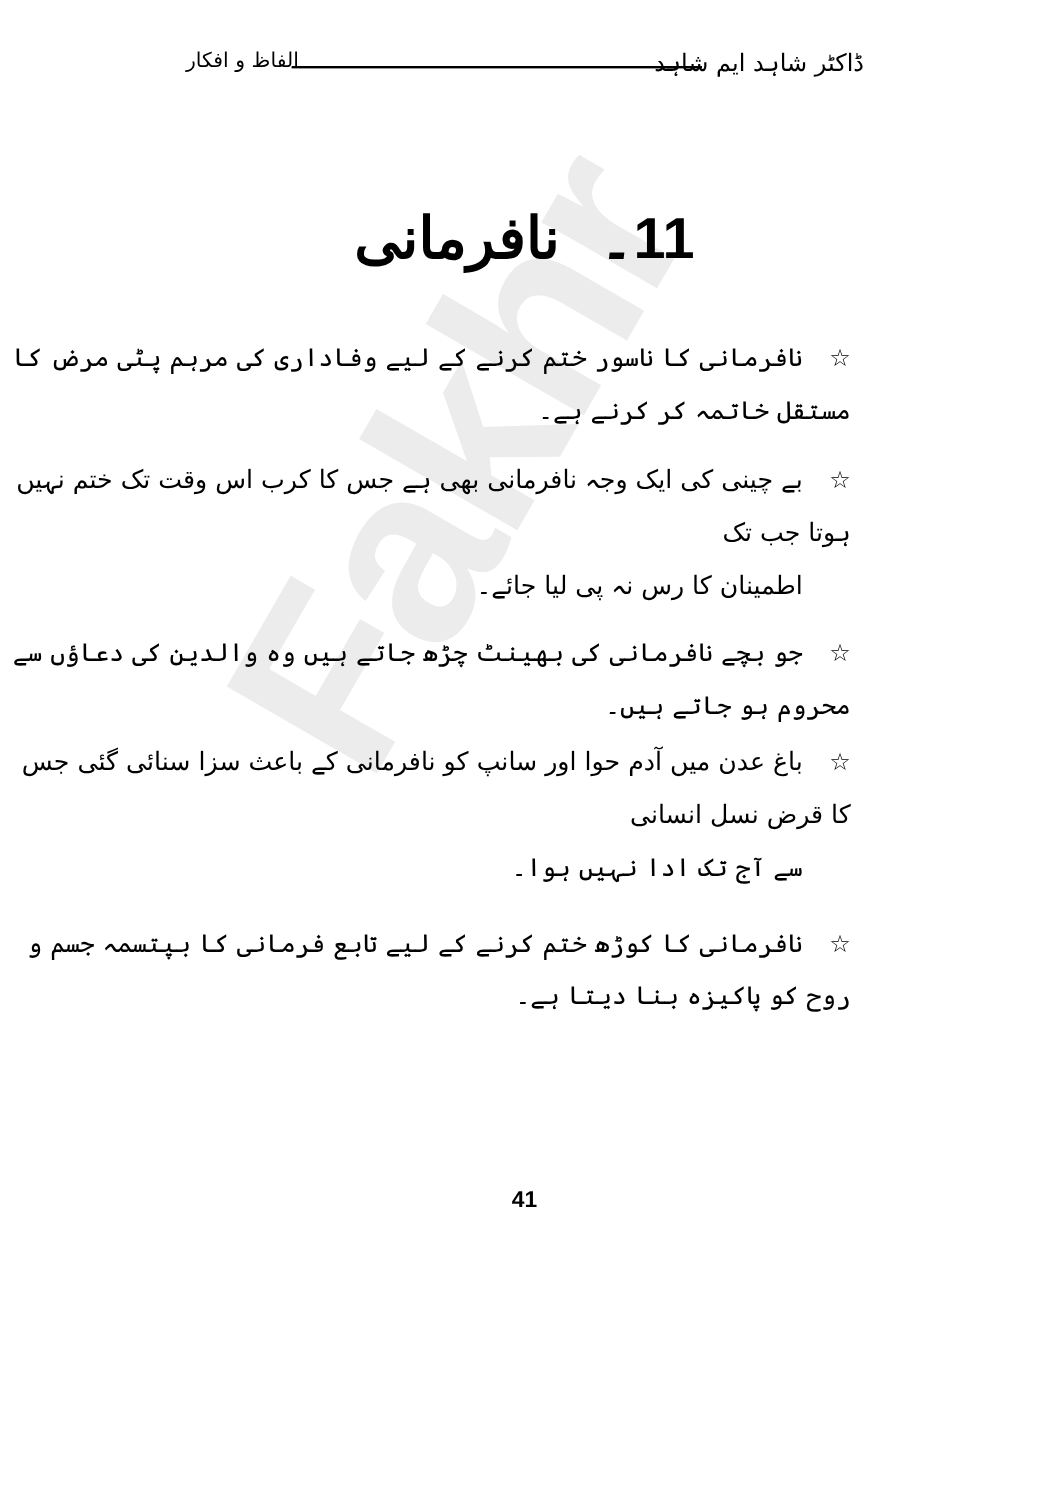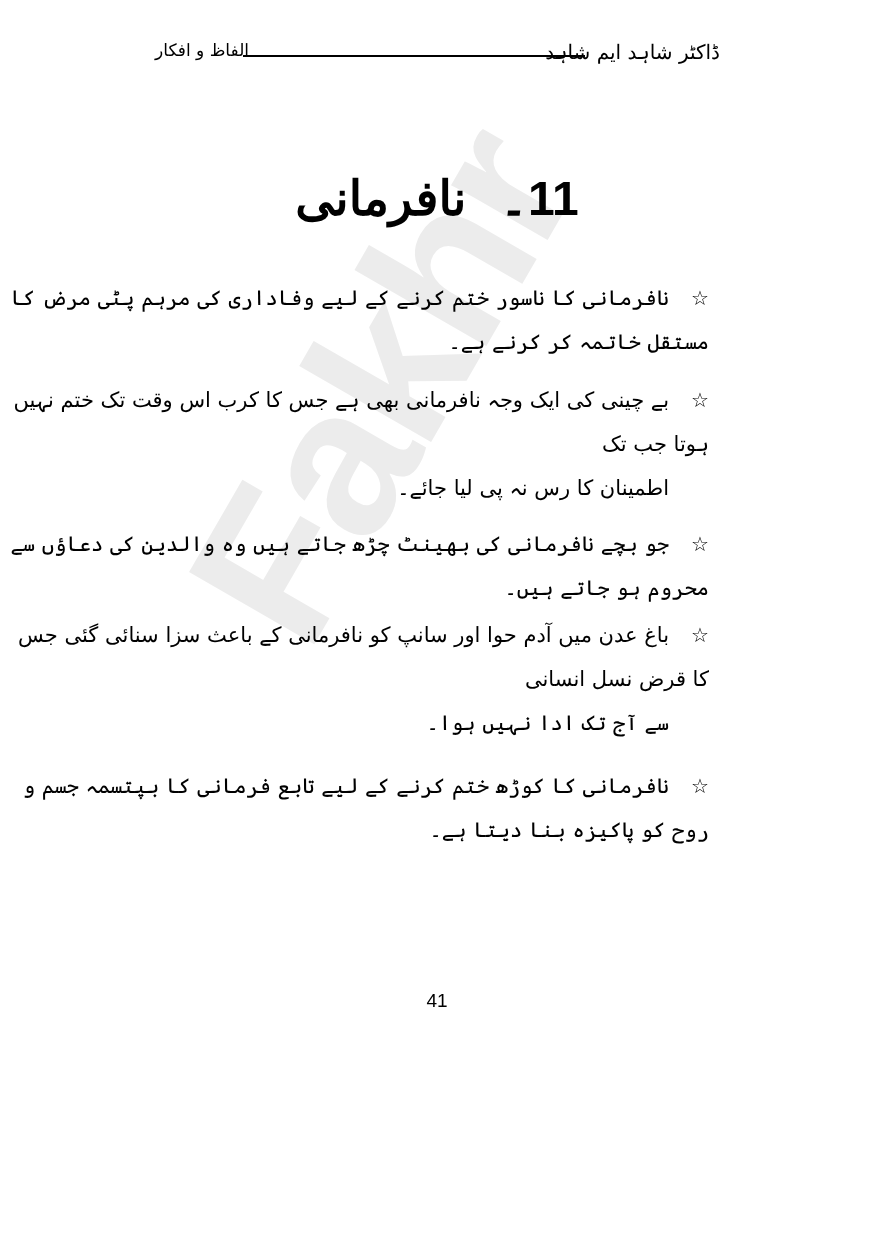--- a/index.html
+++ b/index.html
@@ -14,21 +14,21 @@
   }
   .header { position: absolute; top: 40px; left: 120px; width: 600px; height: 40px; z-index: 1; }
   .header-right { position: absolute; right: 0; top: 0; font-size: 20px; direction: rtl; font-family: "DejaVu Serif", serif; }
   .header-left { position: absolute; left: 0; top: 0; font-size: 17px; direction: rtl; font-family: "DejaVu Serif", serif; margin-left: 35px; }
   .header-rule { position: absolute; left: 123px; top: 15px; width: 342px; height: 2px; background: #000; }
   .title { position: absolute; top: 170px; left: 0; width: 874px; text-align: center; z-index: 1; direction: rtl; font-size: 48px; font-weight: bold; font-family: "DejaVu Serif", serif; }
   .title .num { font-family: "Liberation Sans", sans-serif; }
   .item { position: absolute; right: 165px; direction: rtl; font-family: "DejaVu Serif", serif; font-size: 21px; line-height: 44px; z-index: 1; text-align: right; }
   .item .star { display: inline-block; width: 34px; font-family: "DejaVu Sans", sans-serif; font-size: 20px; text-align: right; margin-left: 6px; }
   .item .cont { display: block; padding-right: 40px; }
-  .pagenum { position: absolute; top: 990px; left: 0; width: 874px; text-align: center; font-family: "Liberation Sans", sans-serif; font-size: 19px; z-index: 1; }
+  .pagenum { position: absolute; top: 990px; left: 0; width: 874px; text-align: center; font-family: "Liberation Sans", sans-serif; font-size: 19px; z-index: 1; font-weight: bold; }
 </style>
 </head>
 <body>
 
 <div class="page">
 
   <div class="watermark">Fakhr</div>
 
   <div class="header">
     <span class="header-right">ڈاکٹر شاہد ایم شاہد</span>

